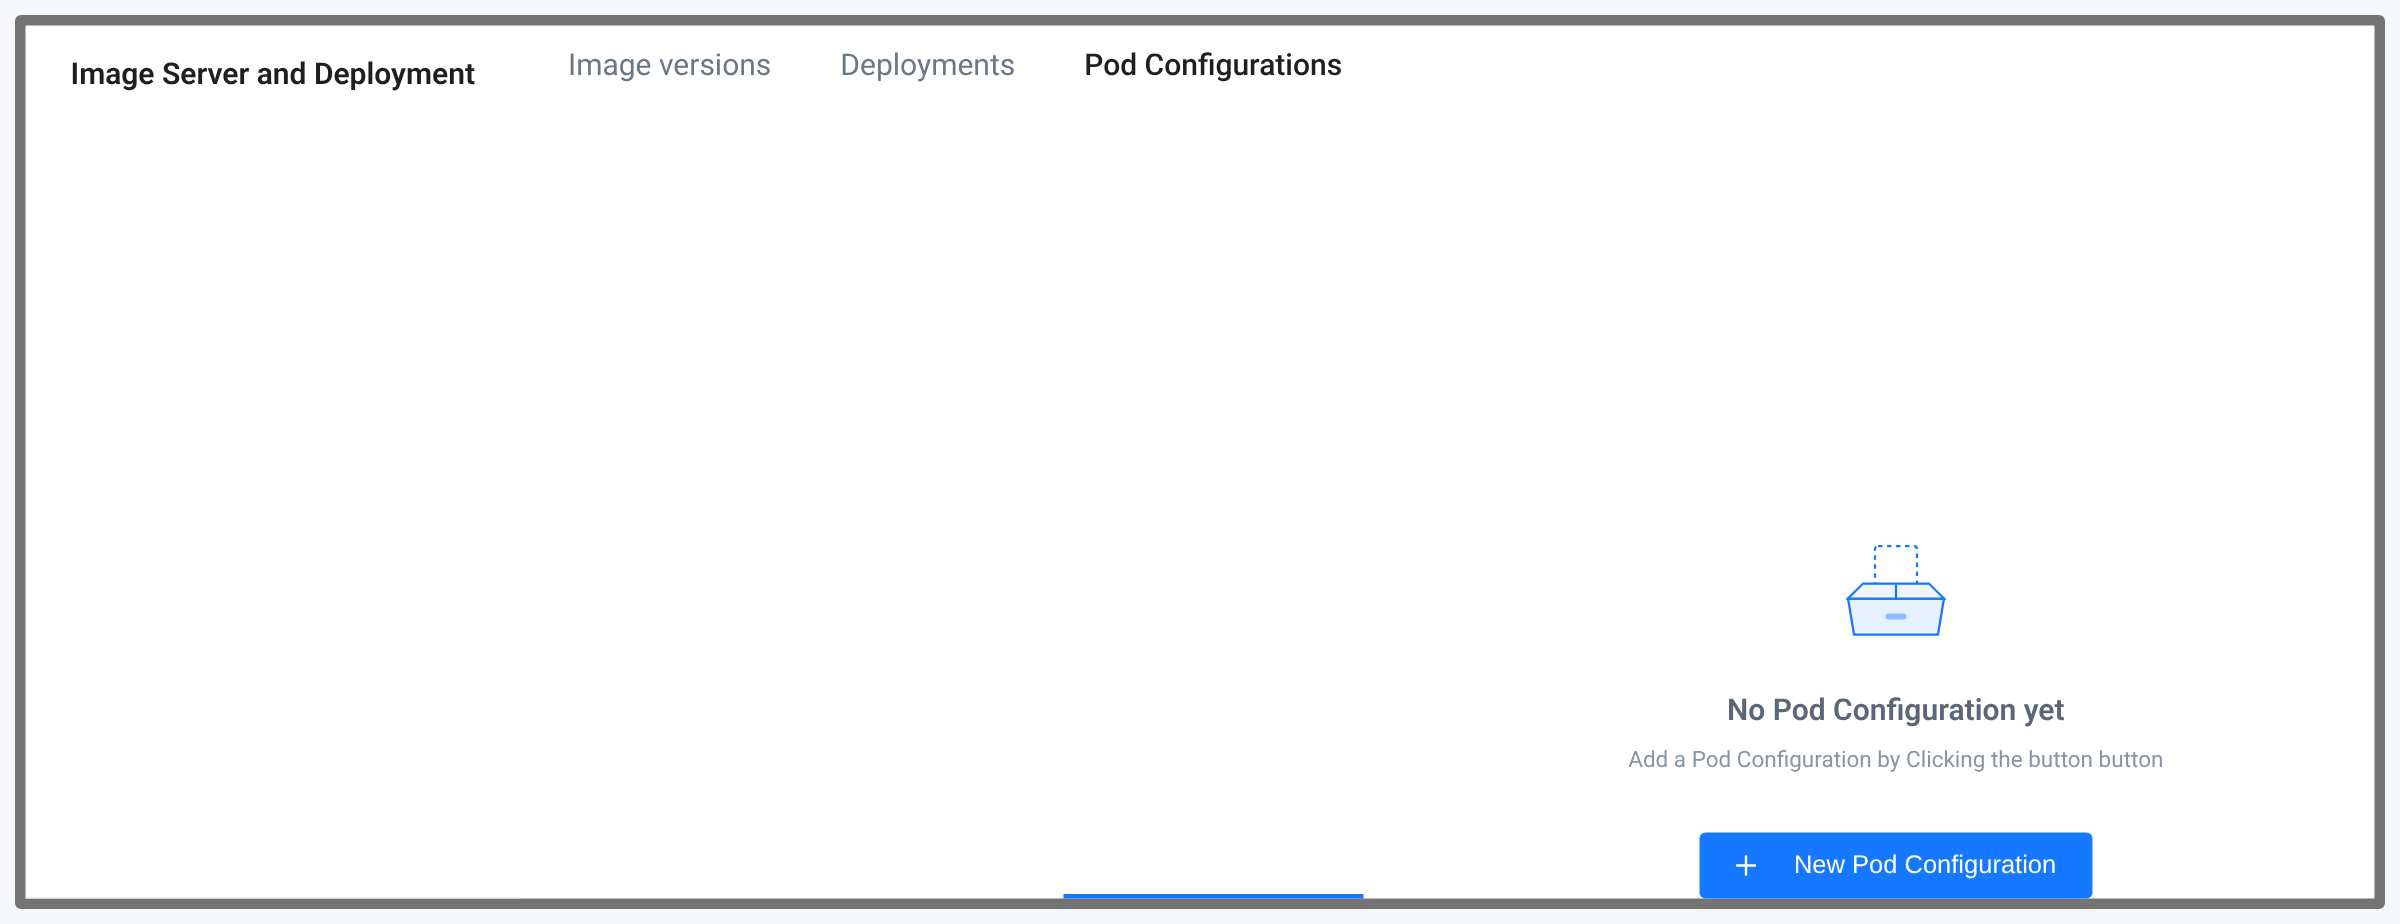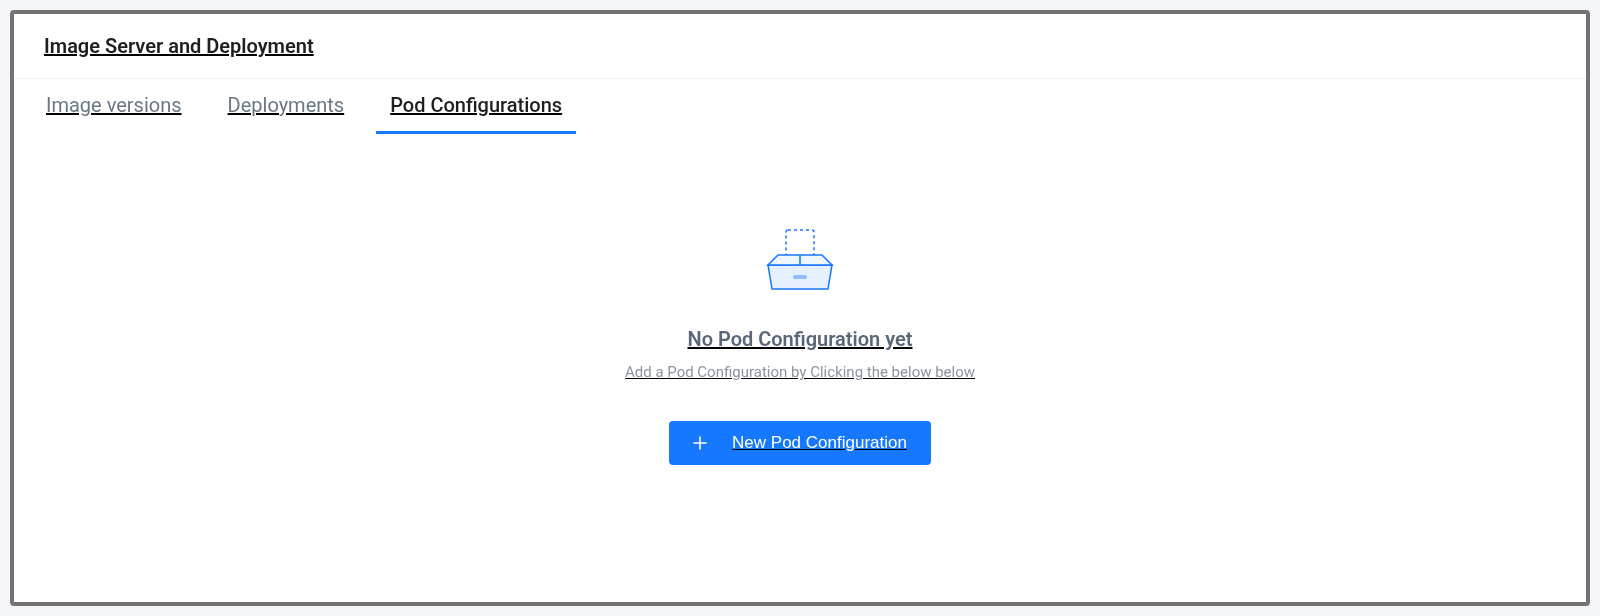--- a/index.html
+++ b/index.html
@@ -9,26 +9,25 @@
     }
     body {
       font-family: -apple-system, BlinkMacSystemFont, "Segoe UI", Roboto, "Helvetica Neue", Arial, sans-serif;
       background-color: #f5f7fa;
       width: 1600px;
       height: 616px;
       padding: 10px;
     }
     .card {
       background-color: #ffffff;
-      border: 4px solid #737373;
+      border: 7px solid #737373;
       border-radius: 4px;
       height: 100%;
       display: flex;
-      flex-direction: column;
-      text-decoration: underline;
+      flex-direction: row;
     }
     .card-header {
       padding: 20px 30px;
       border-bottom: 1px solid #f0f0f0;
     }
     .card-title {
       font-size: 20px;
       font-weight: 600;
       color: #1f1f1f;
     }
@@ -48,21 +47,21 @@
     .tab.active {
       color: #1f1f1f;
       font-weight: 500;
       border-bottom: 3px solid #1677ff;
     }
     .empty-state {
       flex: 1;
       display: flex;
       flex-direction: column;
       align-items: center;
-      justify-content: flex-start;
+      justify-content: flex-end;
       padding-top: 95px;
     }
     .empty-icon {
       margin-bottom: 30px;
     }
     .empty-title {
       font-size: 20px;
       font-weight: 600;
       color: #5a6778;
       margin-bottom: 12px;
@@ -116,21 +115,21 @@
         <path d="M 8 36 L 72 36 L 68 60 L 12 60 Z" fill="#e6f0ff" stroke="#1677ff" stroke-width="1.5"></path>
 
         <path d="M 8 36 L 18 26 L 62 26 L 72 36 Z" fill="#f0f6ff" stroke="#1677ff" stroke-width="1.5"></path>
 
         <line x1="40" y1="26" x2="40" y2="36" stroke="#1677ff" stroke-width="1.5"></line>
 
         <rect x="33" y="46" width="14" height="4" rx="2" fill="#8fbcff"></rect>
       </svg>
     </div>
     <div class="empty-title">No Pod Configuration yet</div>
-    <div class="empty-subtitle">Add a Pod Configuration by Clicking the below below</div>
+    <div class="empty-subtitle">Add a Pod Configuration by Clicking the button button</div>
     <button class="primary-button">
       <span class="plus-icon">
         <svg width="14" height="14" viewBox="0 0 14 14">
           <line x1="7" y1="1" x2="7" y2="13" stroke="#ffffff" stroke-width="1.6" stroke-linecap="round"></line>
           <line x1="1" y1="7" x2="13" y2="7" stroke="#ffffff" stroke-width="1.6" stroke-linecap="round"></line>
         </svg>
       </span>
       <span>New Pod Configuration</span>
     </button>
   </div>

